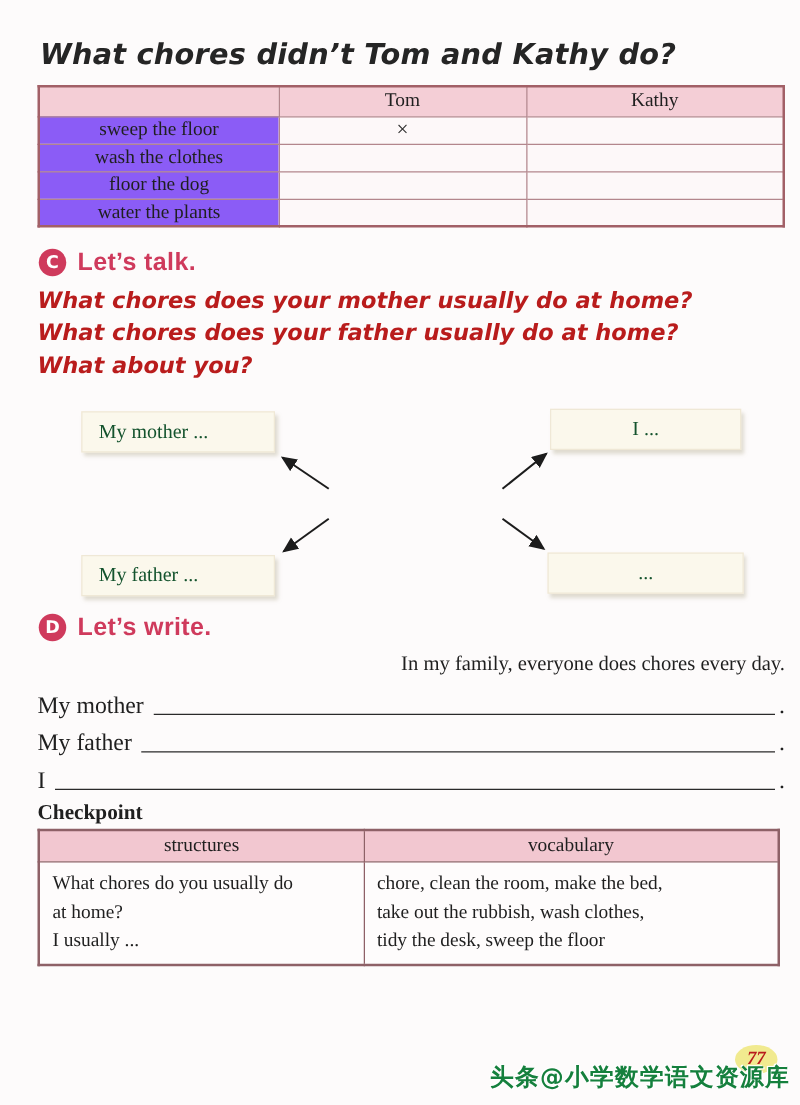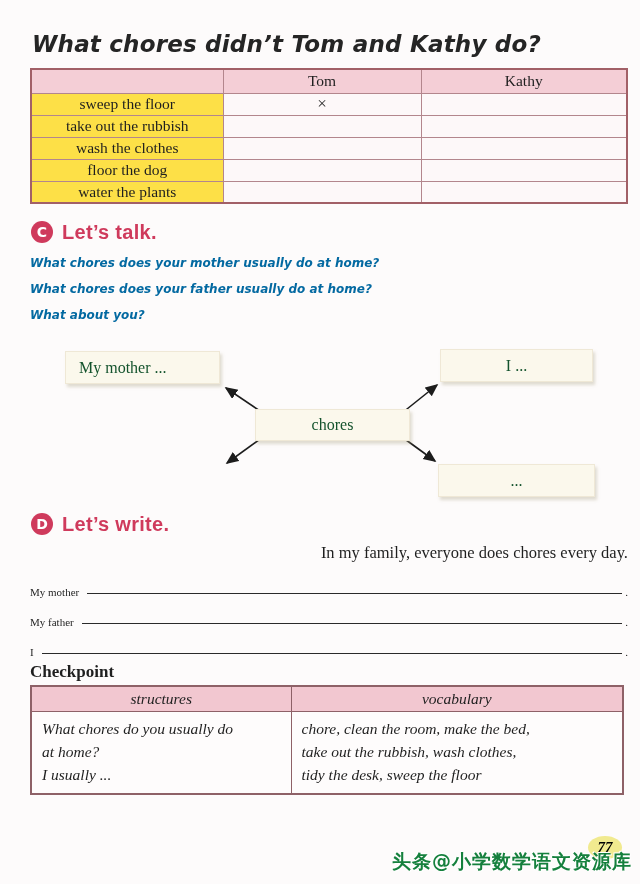--- a/index.html
+++ b/index.html
@@ -32,21 +32,21 @@
   }
   table.chores th, table.chores td {
     border: 1px solid #b3868d;
     font-weight: normal;
     font-size: 15.5px;
     text-align: center;
     padding: 0;
   }
   table.chores thead th { background: #f4ced6; height: 24px; }
   table.chores tbody td { height: 22px; }
-  table.chores tbody td.label-cell { background: #fde047; }
+  table.chores tbody td.label-cell { background: #8b5cf6; }
   table.chores tbody td.data-cell { background: #fdf8f9; }
   .x-mark { font-size: 17px; color: #2c2c2c; }
 
   
   .section-head {
     display: flex; align-items: center; gap: 9px;
     height: 24px; margin-left: 1px;
   }
   .section-head.c { margin-top: 16px; }
   .section-head.d { margin-top: 5px; }
@@ -62,21 +62,21 @@
     font-family: Liberation Sans, sans-serif;
     font-weight: bold; font-size: 20px;
     color: #cf3a5c; letter-spacing: 0.3px;
   }
 
   
   .questions { margin-top: 6px; }
   .question {
     font-family: "DejaVu Sans", sans-serif;
     font-weight: bold; font-style: italic;
-    font-size: 12px; line-height: 26px; color: #0369a1;
+    font-size: 18px; line-height: 26px; color: #b91c1c;
   }
 
   
   .diagram { position: relative; height: 166px; margin-top: 13px; }
   .node {
     position: absolute;
     background: #fbf8ec;
     border: 1px solid #efe8d6;
     box-shadow: 2px 3px 3px rgba(170,160,130,0.35);
     font-size: 16px; color: #14532d;
@@ -90,59 +90,58 @@
   .node-center { left: 225px; top: 68px;  width: 155px; height: 32px; }
   .node-father { left: 35px;  top: 125px; width: 155px; }
   .node-dots   { left: 408px; top: 123px; width: 157px; }
   svg.arrows { position: absolute; left: 0; top: 0; }
 
   
   .intro { margin-top: 6px; font-size: 16.5px; line-height: 22px; text-align: right; }
   .write-lines { margin-top: 4px; }
   .write-line {
     display: flex; align-items: flex-end;
-    height: 30px; font-size: 11px;
+    height: 30px; font-size: 19px;
   }
   .blank {
     flex: 1 1 auto;
     border-bottom: 1.4px solid #2a2a2a;
     margin: 0 3px 4px 8px;
   }
   .end-dot { margin-bottom: 0; }
 
   
   .checkpoint-head {
     margin-top: 3px; font-weight: bold;
     font-size: 17px; line-height: 22px;
   }
   table.checkpoint {
     width: 592px; margin-top: 2px;
     border-collapse: collapse; table-layout: fixed;
     border: 2px solid #8e6167;
-    font-style: italic;
   }
   table.checkpoint th, table.checkpoint td {
     border: 1px solid #8e6167;
     font-weight: normal; font-size: 15.5px;
   }
   table.checkpoint thead th { background: #f2c7d0; height: 25px; text-align: center; }
   table.checkpoint tbody td {
     background: #fefcfc;
     vertical-align: top;
     padding: 5px 10px 7px 10px;
     line-height: 23px;
     white-space: pre-line;
   }
 
   
   .page-badge {
     position: absolute; left: 588px; top: 836px;
     width: 34px; height: 23px; border-radius: 50%;
     background: #f1ea8f;
-    color: #000000;
+    color: #b91c1c;
     font-weight: bold; font-style: italic; font-size: 15px;
     display: flex; align-items: center; justify-content: center;
   }
   .watermark {
     position: absolute; right: 8px; top: 849px;
     font-family: "DejaVu Sans", sans-serif;
     font-weight: bold; font-size: 19px;
     color: #15803d; letter-spacing: 1px;
     text-shadow: 1px 1px 0 #ffffff, -1px -1px 0 #ffffff, 0 0 2px #ffffff;
   }
@@ -164,25 +163,20 @@
       <tr>
         <th></th>
         <th>Tom</th>
         <th>Kathy</th>
       </tr>
     </thead>
     <tbody>
       <tr>
         <td class="label-cell">sweep the floor</td>
         <td class="data-cell"><span class="x-mark">×</span></td>
-        <td class="data-cell"></td>
-      </tr>
-      <tr>
-        <td class="label-cell">take out the rubbish</td>
-        <td class="data-cell"></td>
         <td class="data-cell"></td>
       </tr>
       <tr>
         <td class="label-cell">wash the clothes</td>
         <td class="data-cell"></td>
         <td class="data-cell"></td>
       </tr>
       <tr>
         <td class="label-cell">floor the dog</td>
         <td class="data-cell"></td>
@@ -214,21 +208,21 @@
           <path d="M0,0 L8,3.5 L0,7 Z" fill="#1c1c1c"></path>
         </marker>
       </defs>
       <line x1="233" y1="72" x2="196" y2="47" stroke="#1c1c1c" stroke-width="1.6" marker-end="url(#ah)"></line>
       <line x1="372" y1="72" x2="407" y2="44" stroke="#1c1c1c" stroke-width="1.6" marker-end="url(#ah)"></line>
       <line x1="233" y1="96" x2="197" y2="122" stroke="#1c1c1c" stroke-width="1.6" marker-end="url(#ah)"></line>
       <line x1="372" y1="96" x2="405" y2="120" stroke="#1c1c1c" stroke-width="1.6" marker-end="url(#ah)"></line>
     </svg>
     <div class="node left-text node-mother">My mother ...</div>
     <div class="node plain node-i">I ...</div>
-    <div class="node center node-center">chores</div>
+    <div class="node left-text node-father">My father ...</div>
     <div class="node plain node-dots">...</div>
   </div>
 
   <div class="section-head d">
     <span class="badge">D</span>
     <span class="section-title">Let’s write.</span>
   </div>
 
   <div class="intro">In my family, everyone does chores every day.</div>
 

